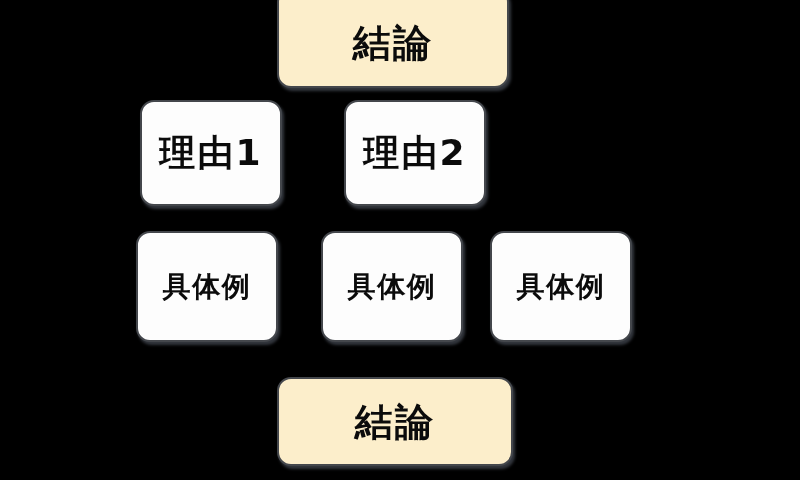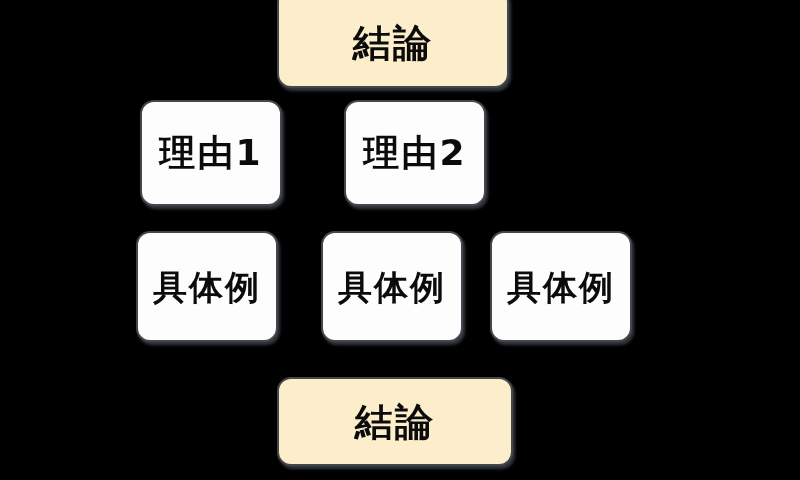--- a/index.html
+++ b/index.html
@@ -69,21 +69,21 @@
   }
   #node-reason-1 { left: 140px; }
   #node-reason-2 { left: 322px; margin-left: 22px; }
   #node-reason-3 { left: 489px; }
 
   
   .example {
     top: 231px;
     width: 142px;
     height: 111px;
-    font-size: 34px;
+    font-size: 28px;
   }
   #node-example-1 { left: 136px; }
   #node-example-2 { left: 321px; }
   #node-example-3 { left: 490px; }
 
   
   #node-conclusion-bottom {
     left: 277px;
     top: 377px;
     width: 236px;

